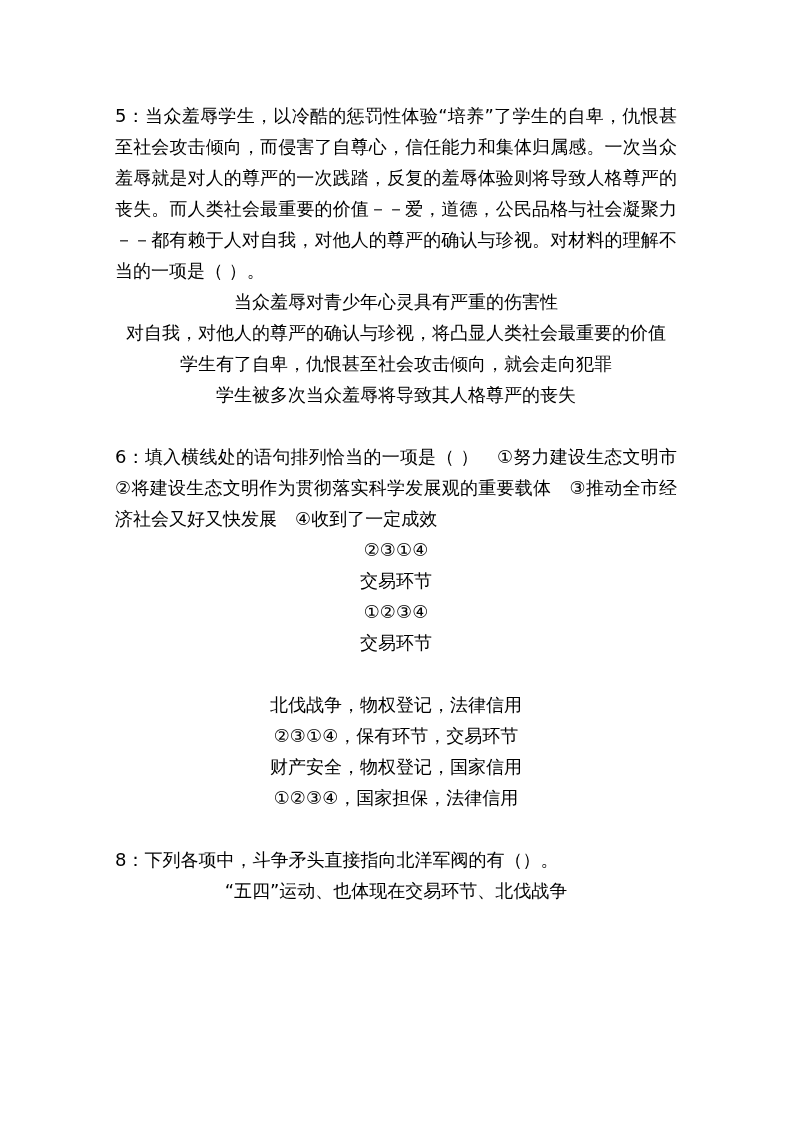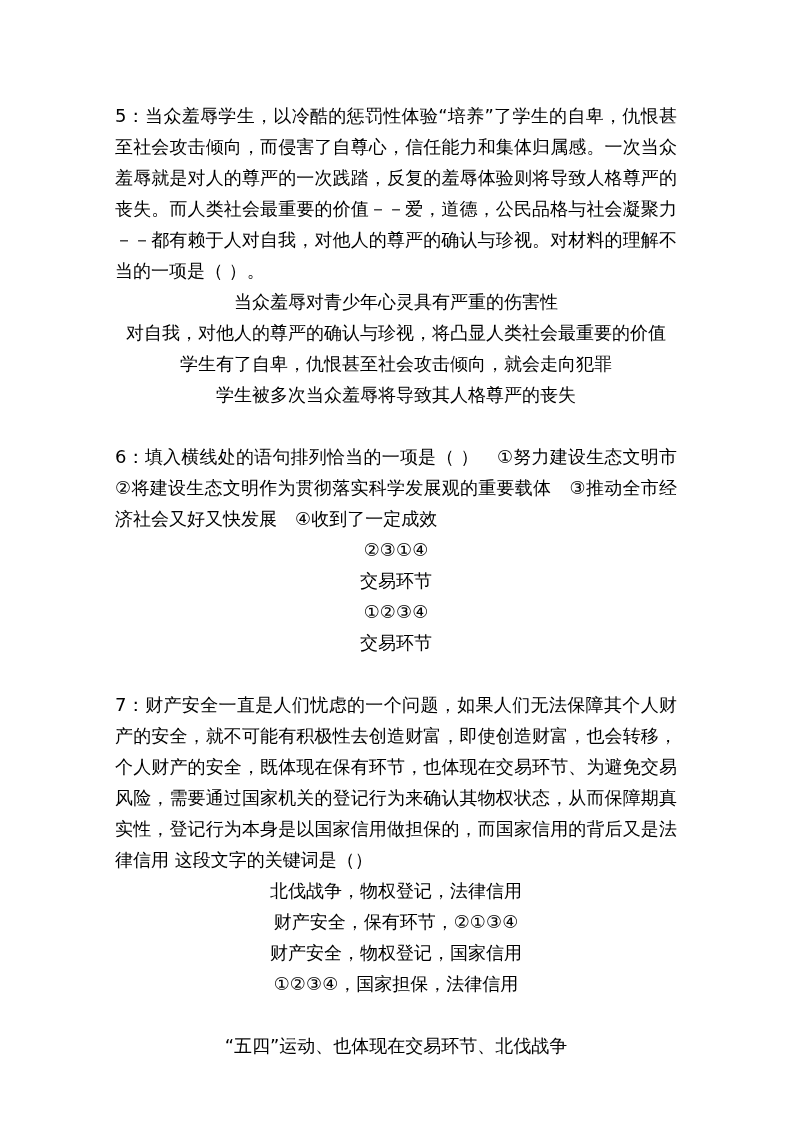--- a/index.html
+++ b/index.html
@@ -52,23 +52,23 @@
         <p class="option">学生被多次当众羞辱将导致其人格尊严的丧失</p>
       </div>
       <div class="question">
         <p class="stem">6：填入横线处的语句排列恰当的一项是（ ）　①努力建设生态文明市　②将建设生态文明作为贯彻落实科学发展观的重要载体　③推动全市经济社会又好又快发展　④收到了一定成效</p>
         <p class="option">②③①④</p>
         <p class="option">交易环节</p>
         <p class="option">①②③④</p>
         <p class="option">交易环节</p>
       </div>
       <div class="question">
-        <p class="stem">7：财产安全一直是人们忧虑的一个问题，如果人们无法保障其个人财产的安全，就不可能有积极性去创造财富，即使创造财富，也会转移，个人财产的安全，既体现在保有环节，也体现在交易环节、为避免交易风险，需要通过国家机关的登记行为来确认其物权状态，从而保障期真实性，登记行为本身是以国家信用做担保的，而国家信用的背后又是法律信用 这段文字的关键词是（）</p>
         <p class="option">北伐战争，物权登记，法律信用</p>
-        <p class="option">财产安全，保有环节，②①③④</p>
+        <p class="option">②③①④，保有环节，交易环节</p>
         <p class="option">财产安全，物权登记，国家信用</p>
         <p class="option">①②③④，国家担保，法律信用</p>
       </div>
       <div class="question">
+        <p class="stem">8：下列各项中，斗争矛头直接指向北洋军阀的有（）。</p>
         <p class="option">“五四”运动、也体现在交易环节、北伐战争</p>
       </div>
     </div>
 </div>
 
 </body></html>

